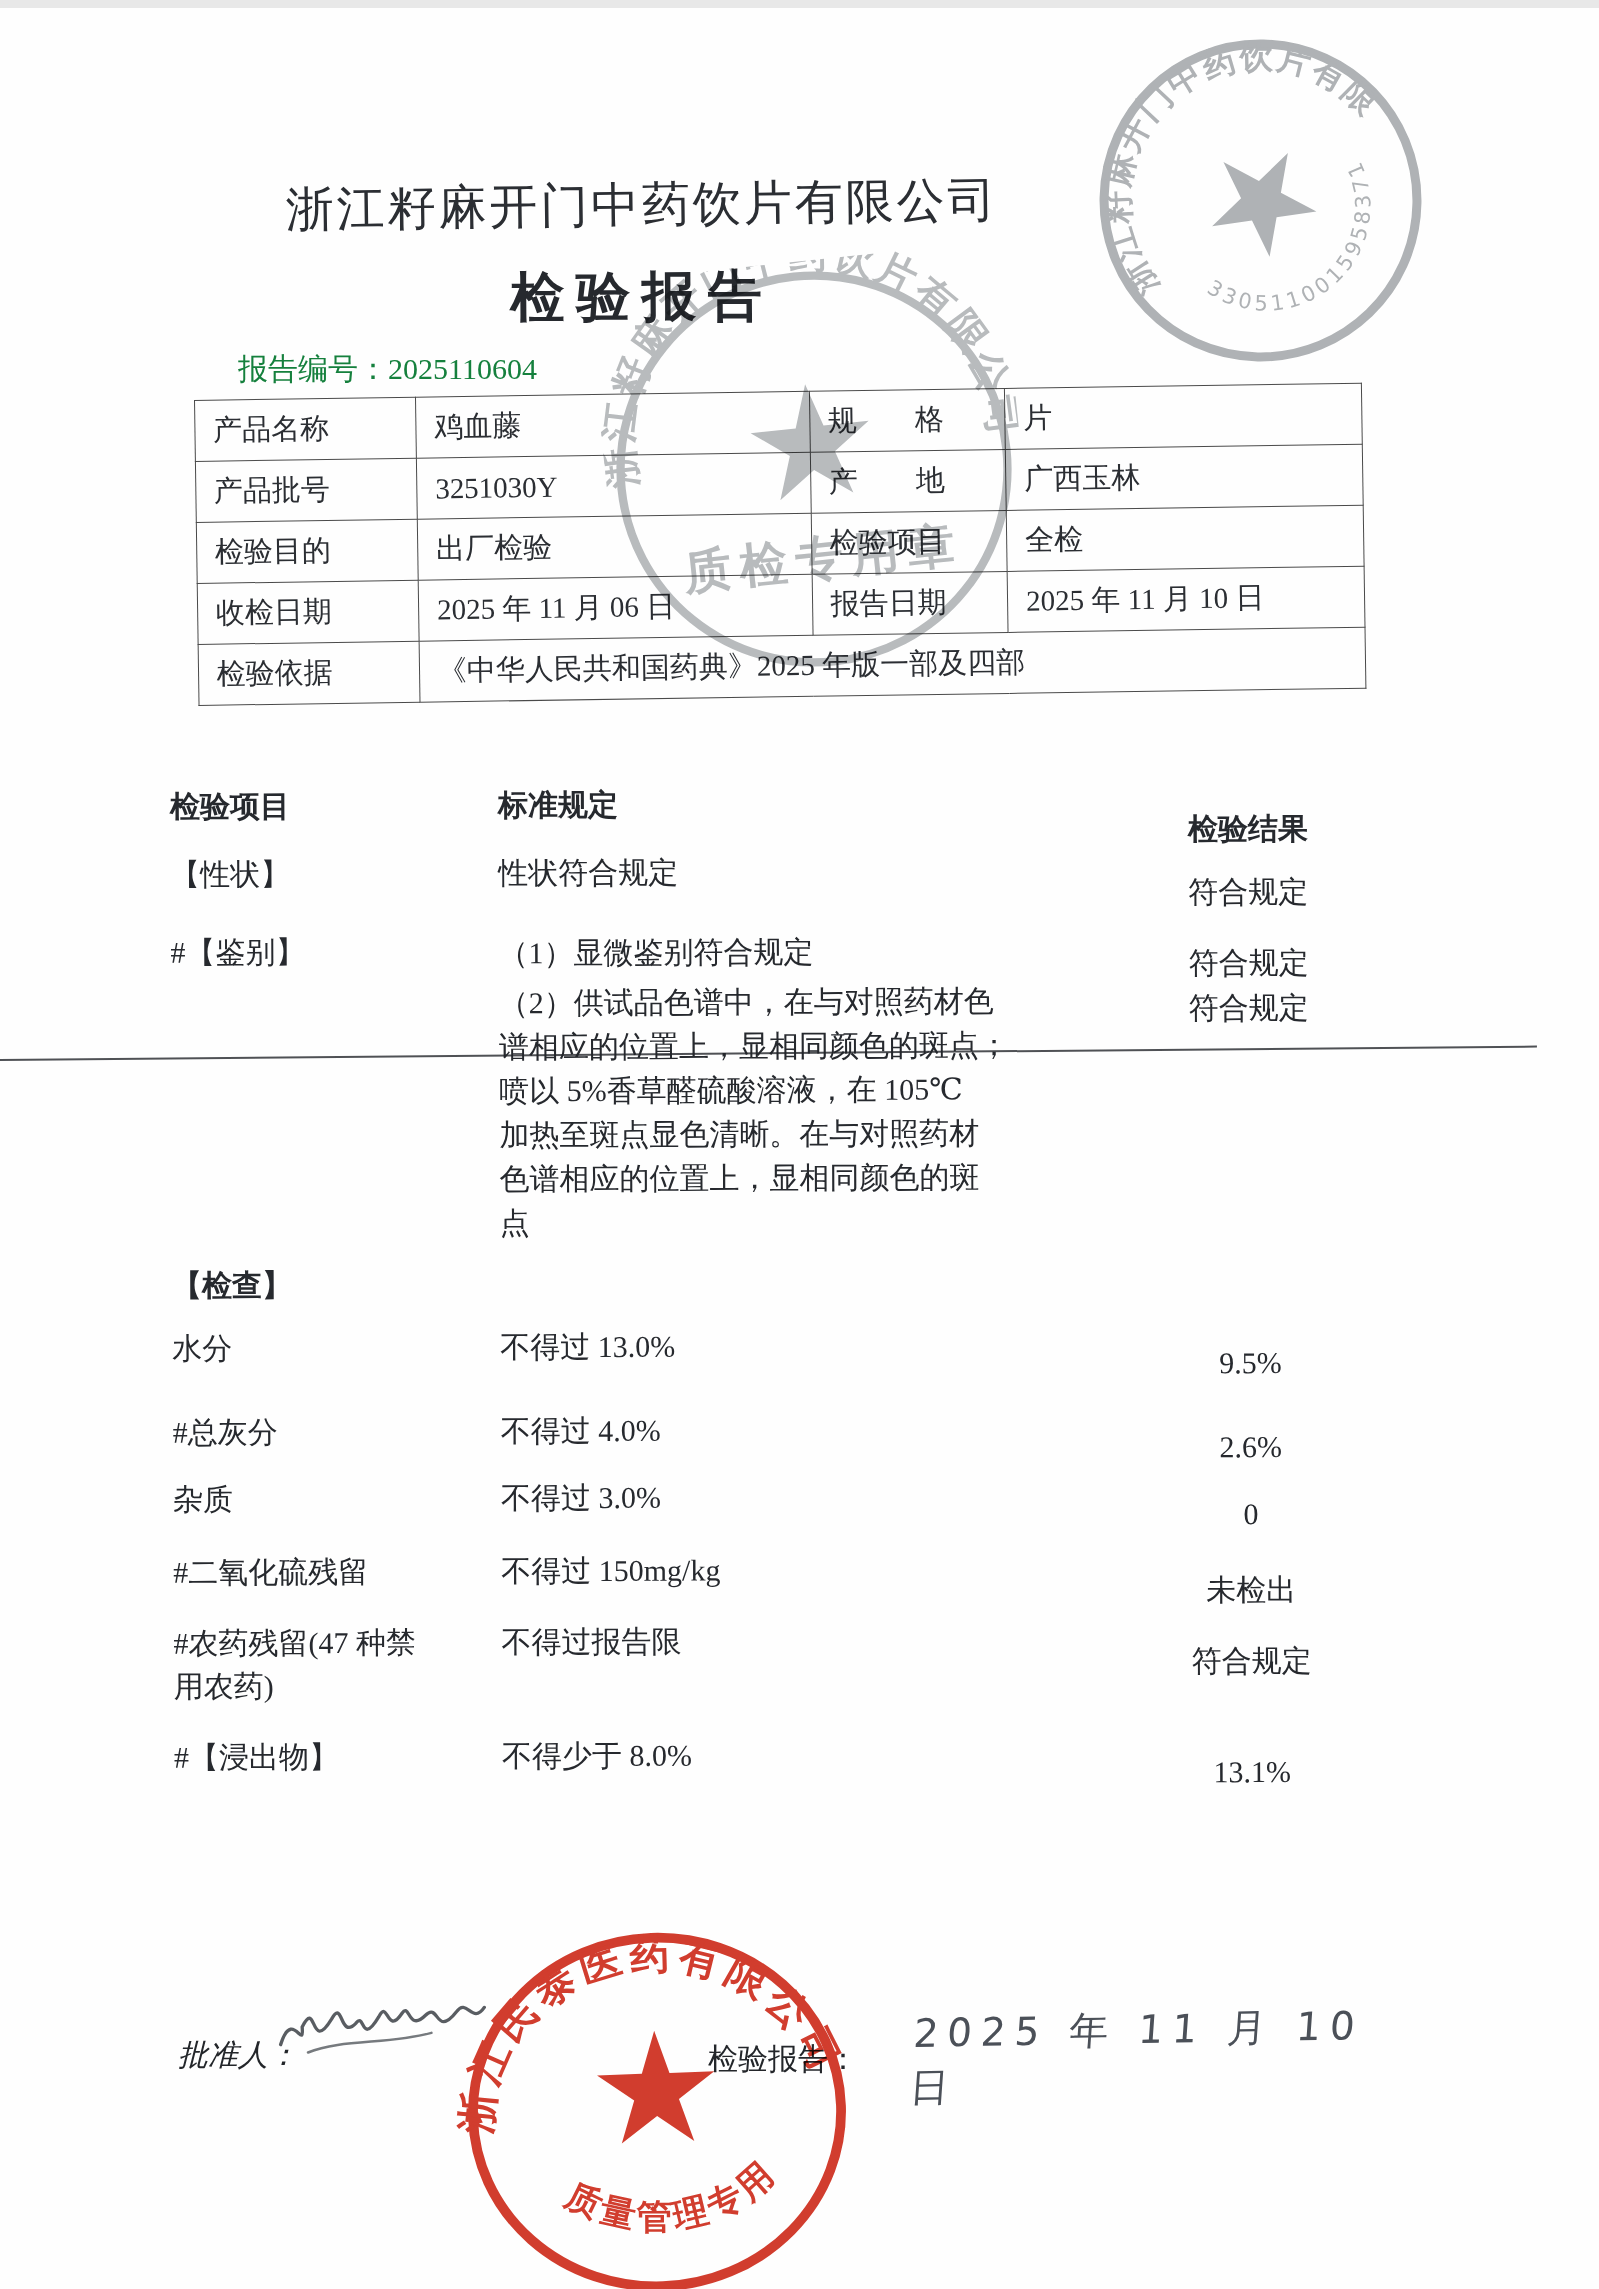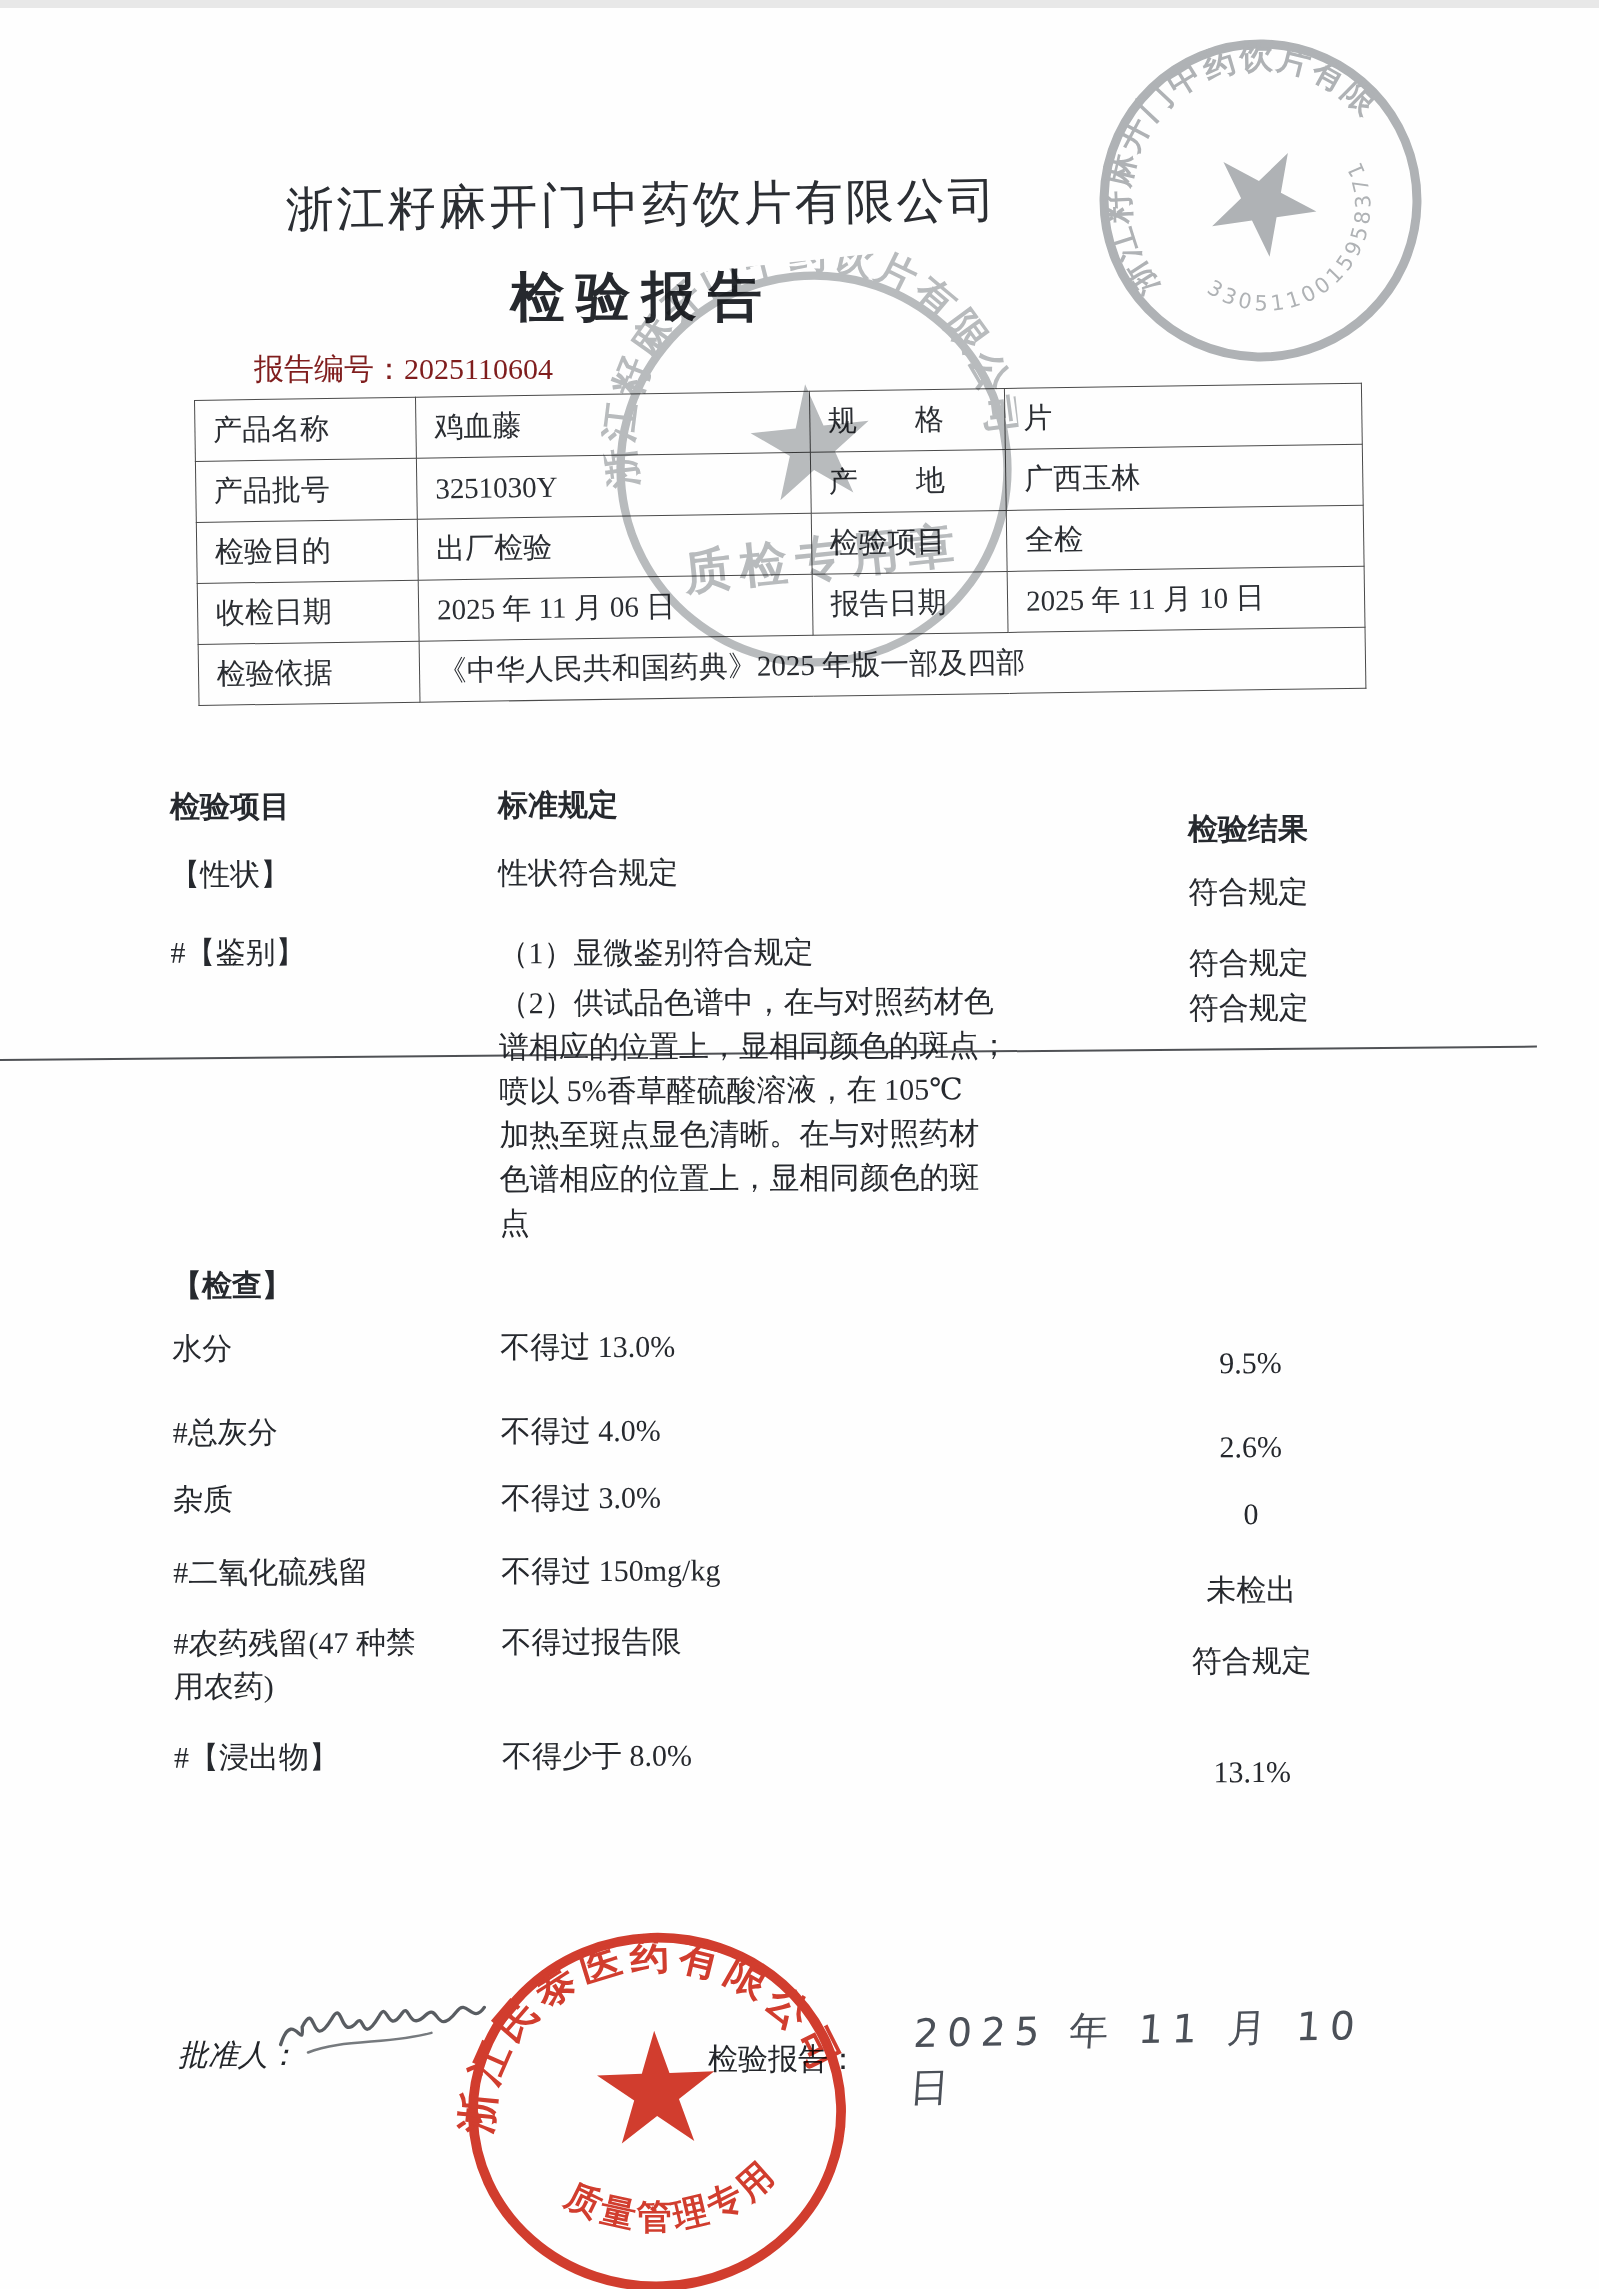--- a/index.html
+++ b/index.html
@@ -18,21 +18,21 @@
     text-align:center;font-size:48px;letter-spacing:2.9px;color:#2b2e33;
     transform:rotate(-0.8deg);
   }
   .report-title{
     position:absolute;left:147px;top:253px;width:990px;
     text-align:center;font-size:54px;font-weight:bold;letter-spacing:11.8px;
     font-family:"Liberation Sans","DejaVu Sans",sans-serif;color:#26292e;
     transform:rotate(-0.4deg);
   }
   .report-no{
-    position:absolute;left:254px;top:341px;font-size:30px;color:#7f1d1d;
+    position:absolute;left:238px;top:341px;font-size:30px;color:#15803d;
   }
   
   .info-table{
     position:absolute;left:194px;top:392px;width:1168px;
     border-collapse:collapse;
     transform:rotate(-0.85deg);transform-origin:left top;
     font-size:29px;color:#2b2e33;
   }
   .info-table td{
     border:1.6px solid #4a4a4a;

